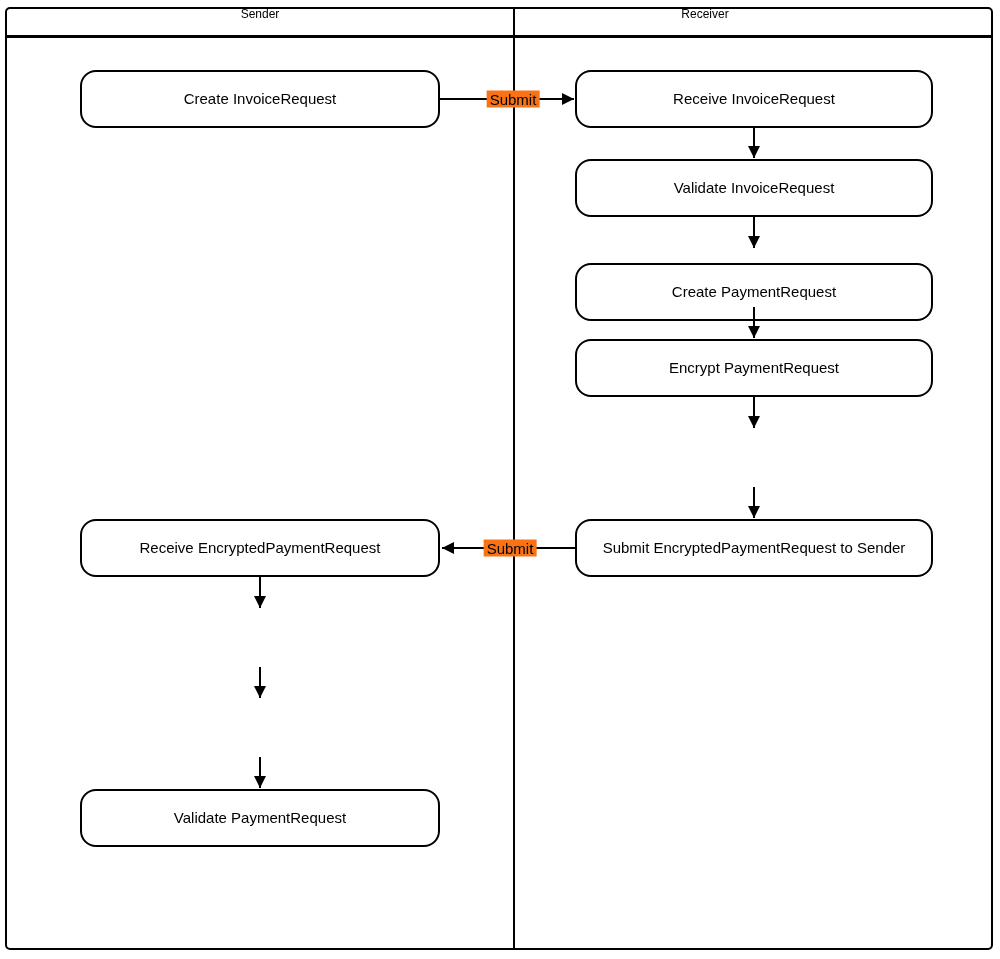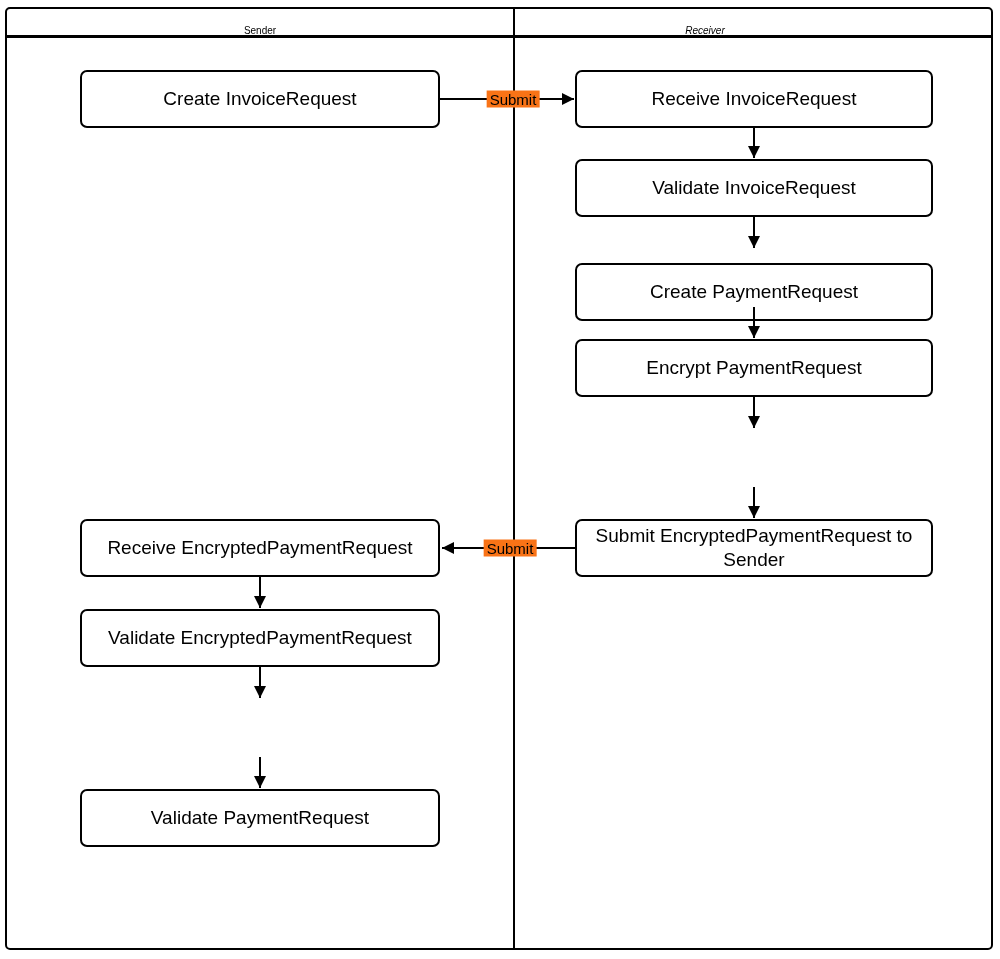--- a/index.html
+++ b/index.html
@@ -31,40 +31,40 @@
     background: #000000;
   }
   .lane-divider {
     position: absolute;
     left: 513px; top: 7px;
     width: 2px; height: 943px;
     background: #000000;
   }
   .lane-header {
     position: absolute;
-    top: 16px; height: 28px;
+    top: 0; height: 28px;
     display: flex;
     align-items: center;
     justify-content: center;
-    font-size: 10px;
+    font-size: 12px;
     text-align: right;
   }
   .lane-header.sender { left: 7px; width: 506px; }
-  .lane-header.receiver { left: 515px; width: 380px; font-style: italic; }
+  .lane-header.receiver { left: 515px; width: 380px; }
   .node {
     position: absolute;
     box-sizing: border-box;
     border: 2px solid #000000;
-    border-radius: 7px;
+    border-radius: 16px;
     background: #ffffff;
     display: flex;
     align-items: center;
     justify-content: center;
     text-align: center;
-    font-size: 19px;
+    font-size: 15px;
     line-height: 1.25;
     padding: 2px 12px;
   }
   .node.sender-col { left: 80px; width: 360px; height: 58px; }
   .node.receiver-col { left: 575px; width: 358px; height: 58px; }
   .connector-layer {
     position: absolute;
     left: 0; top: 0;
     pointer-events: none;
   }
@@ -90,23 +90,20 @@
   </div>
   <div class="lane-header receiver">
     <span>Receiver</span>
   </div>
 
   <div class="node sender-col" style="top:70px">
     <span>Create InvoiceRequest</span>
   </div>
   <div class="node sender-col" style="top:519px">
     <span>Receive EncryptedPaymentRequest</span>
-  </div>
-  <div class="node sender-col" style="top:609px">
-    <span>Validate EncryptedPaymentRequest</span>
   </div>
   <div class="node sender-col" style="top:789px">
     <span>Validate PaymentRequest</span>
   </div>
 
   <div class="node receiver-col" style="top:70px">
     <span>Receive InvoiceRequest</span>
   </div>
   <div class="node receiver-col" style="top:159px">
     <span>Validate InvoiceRequest</span>

